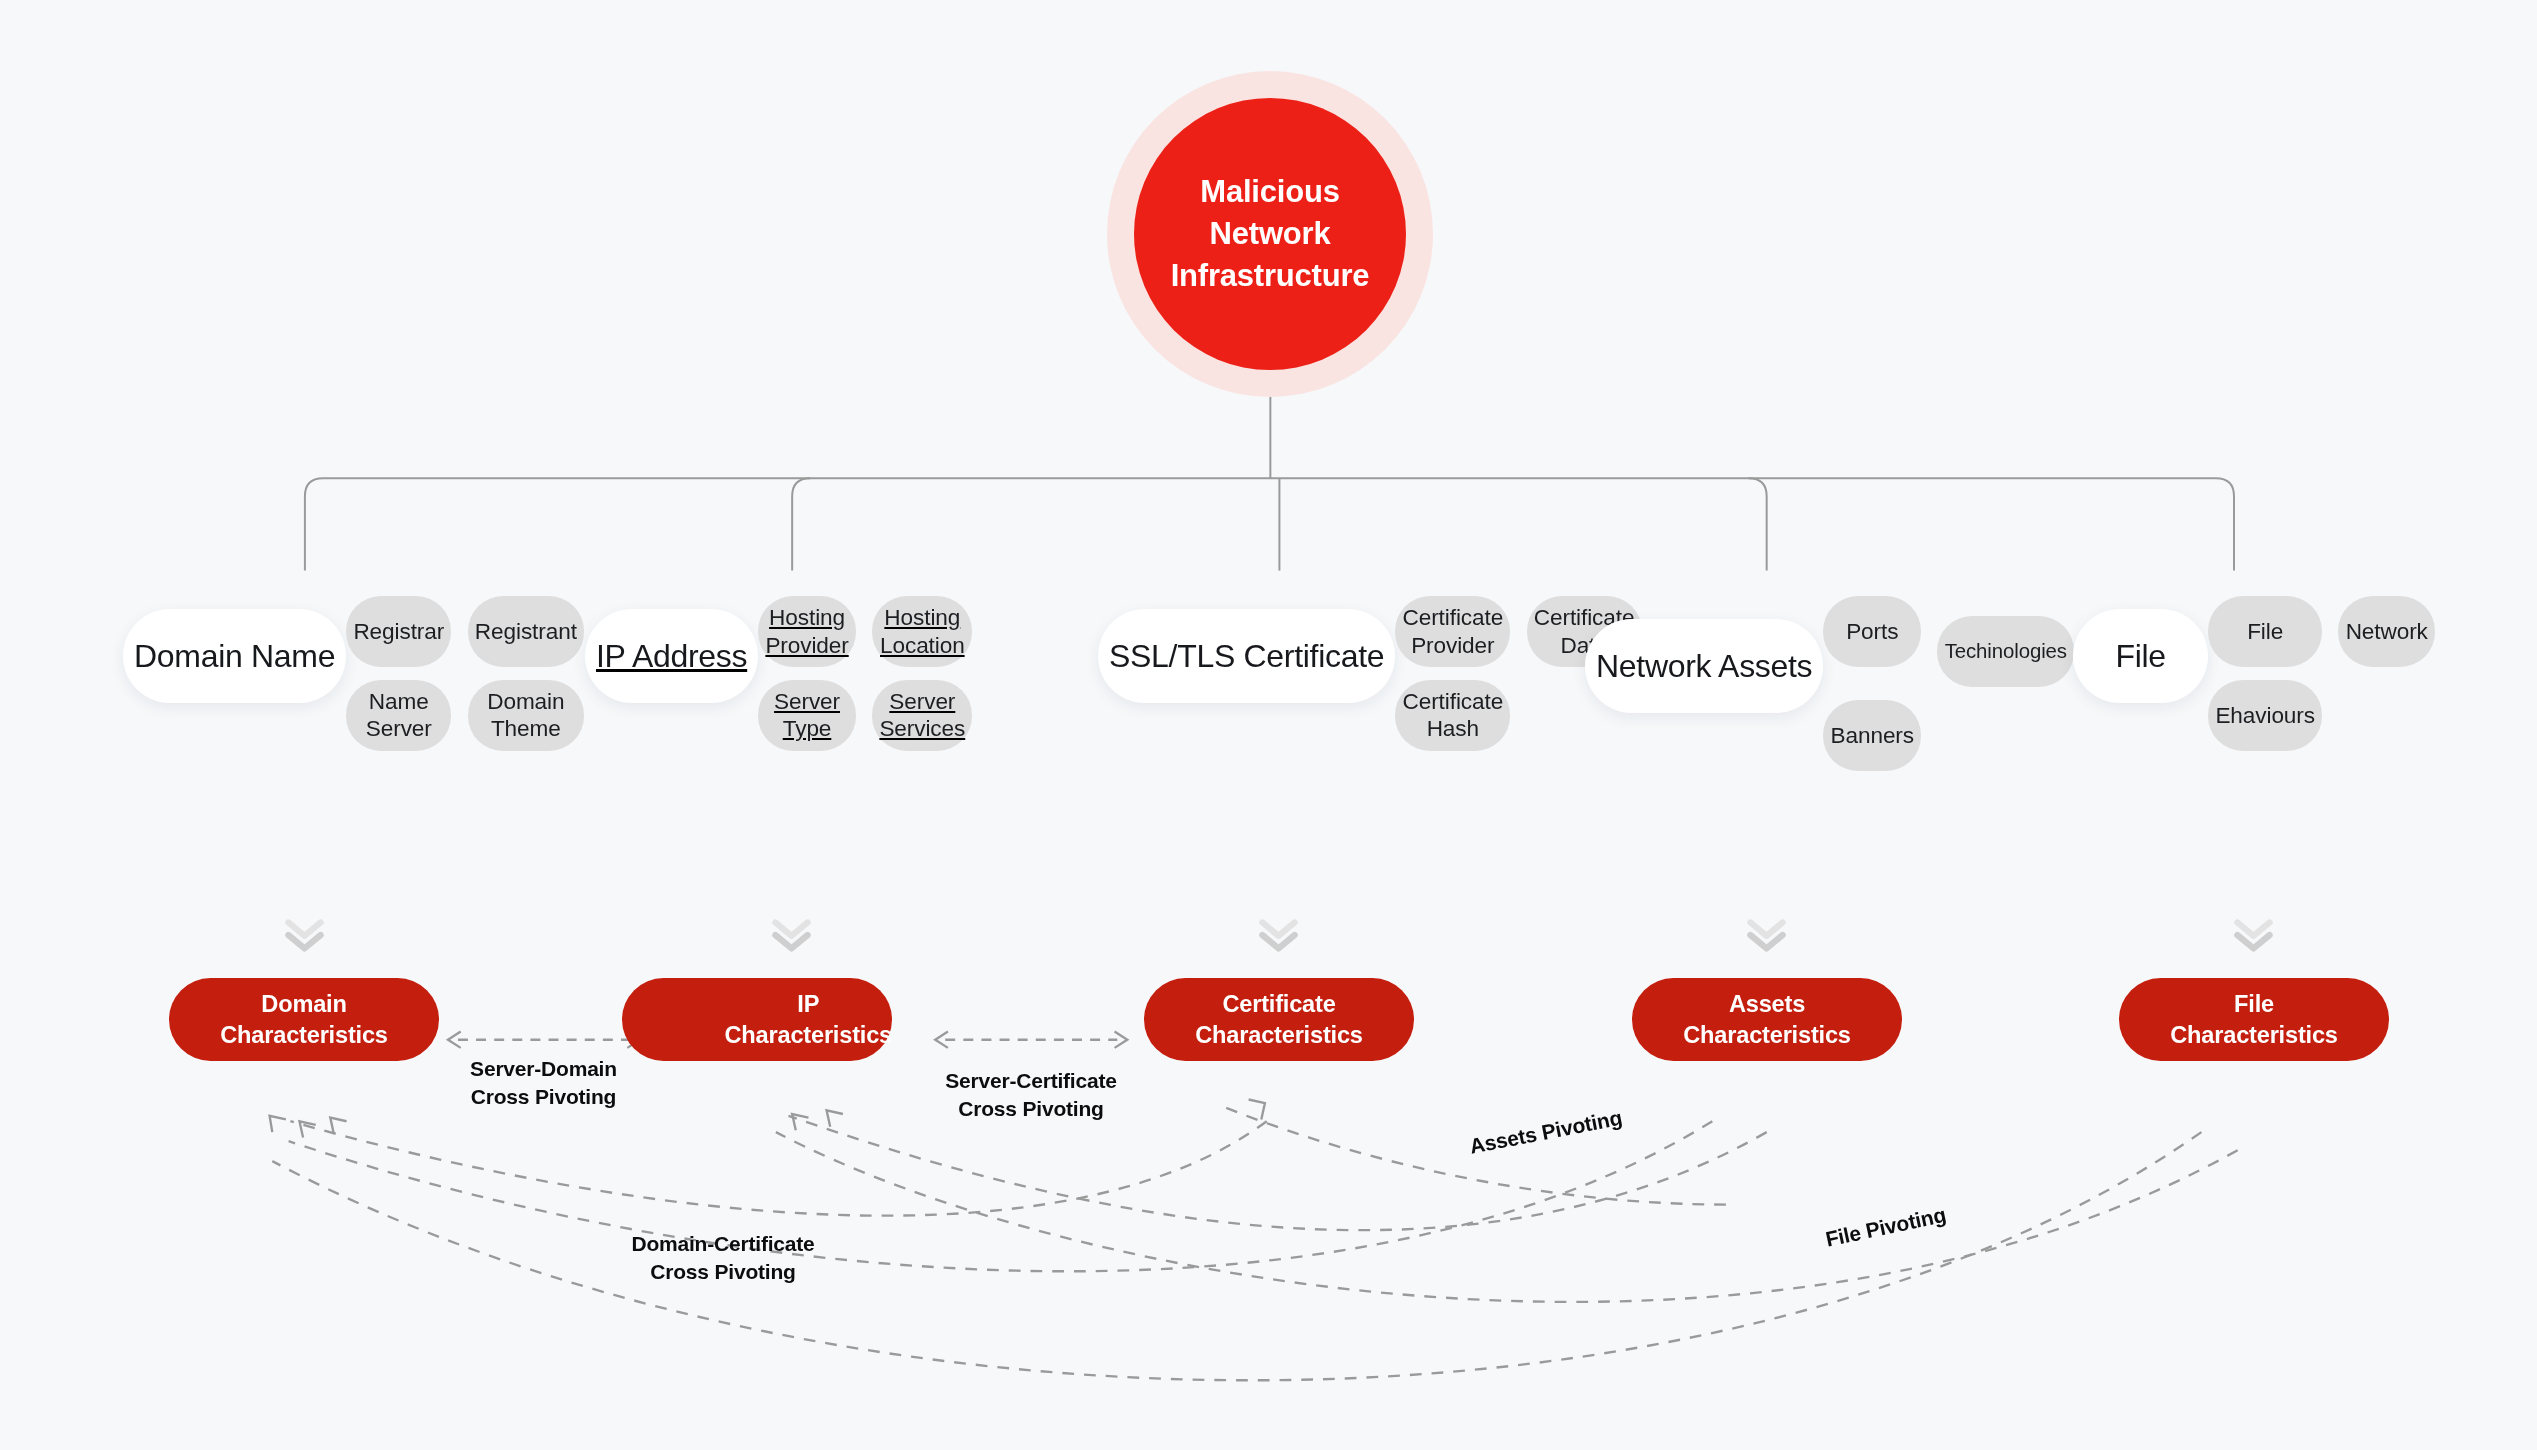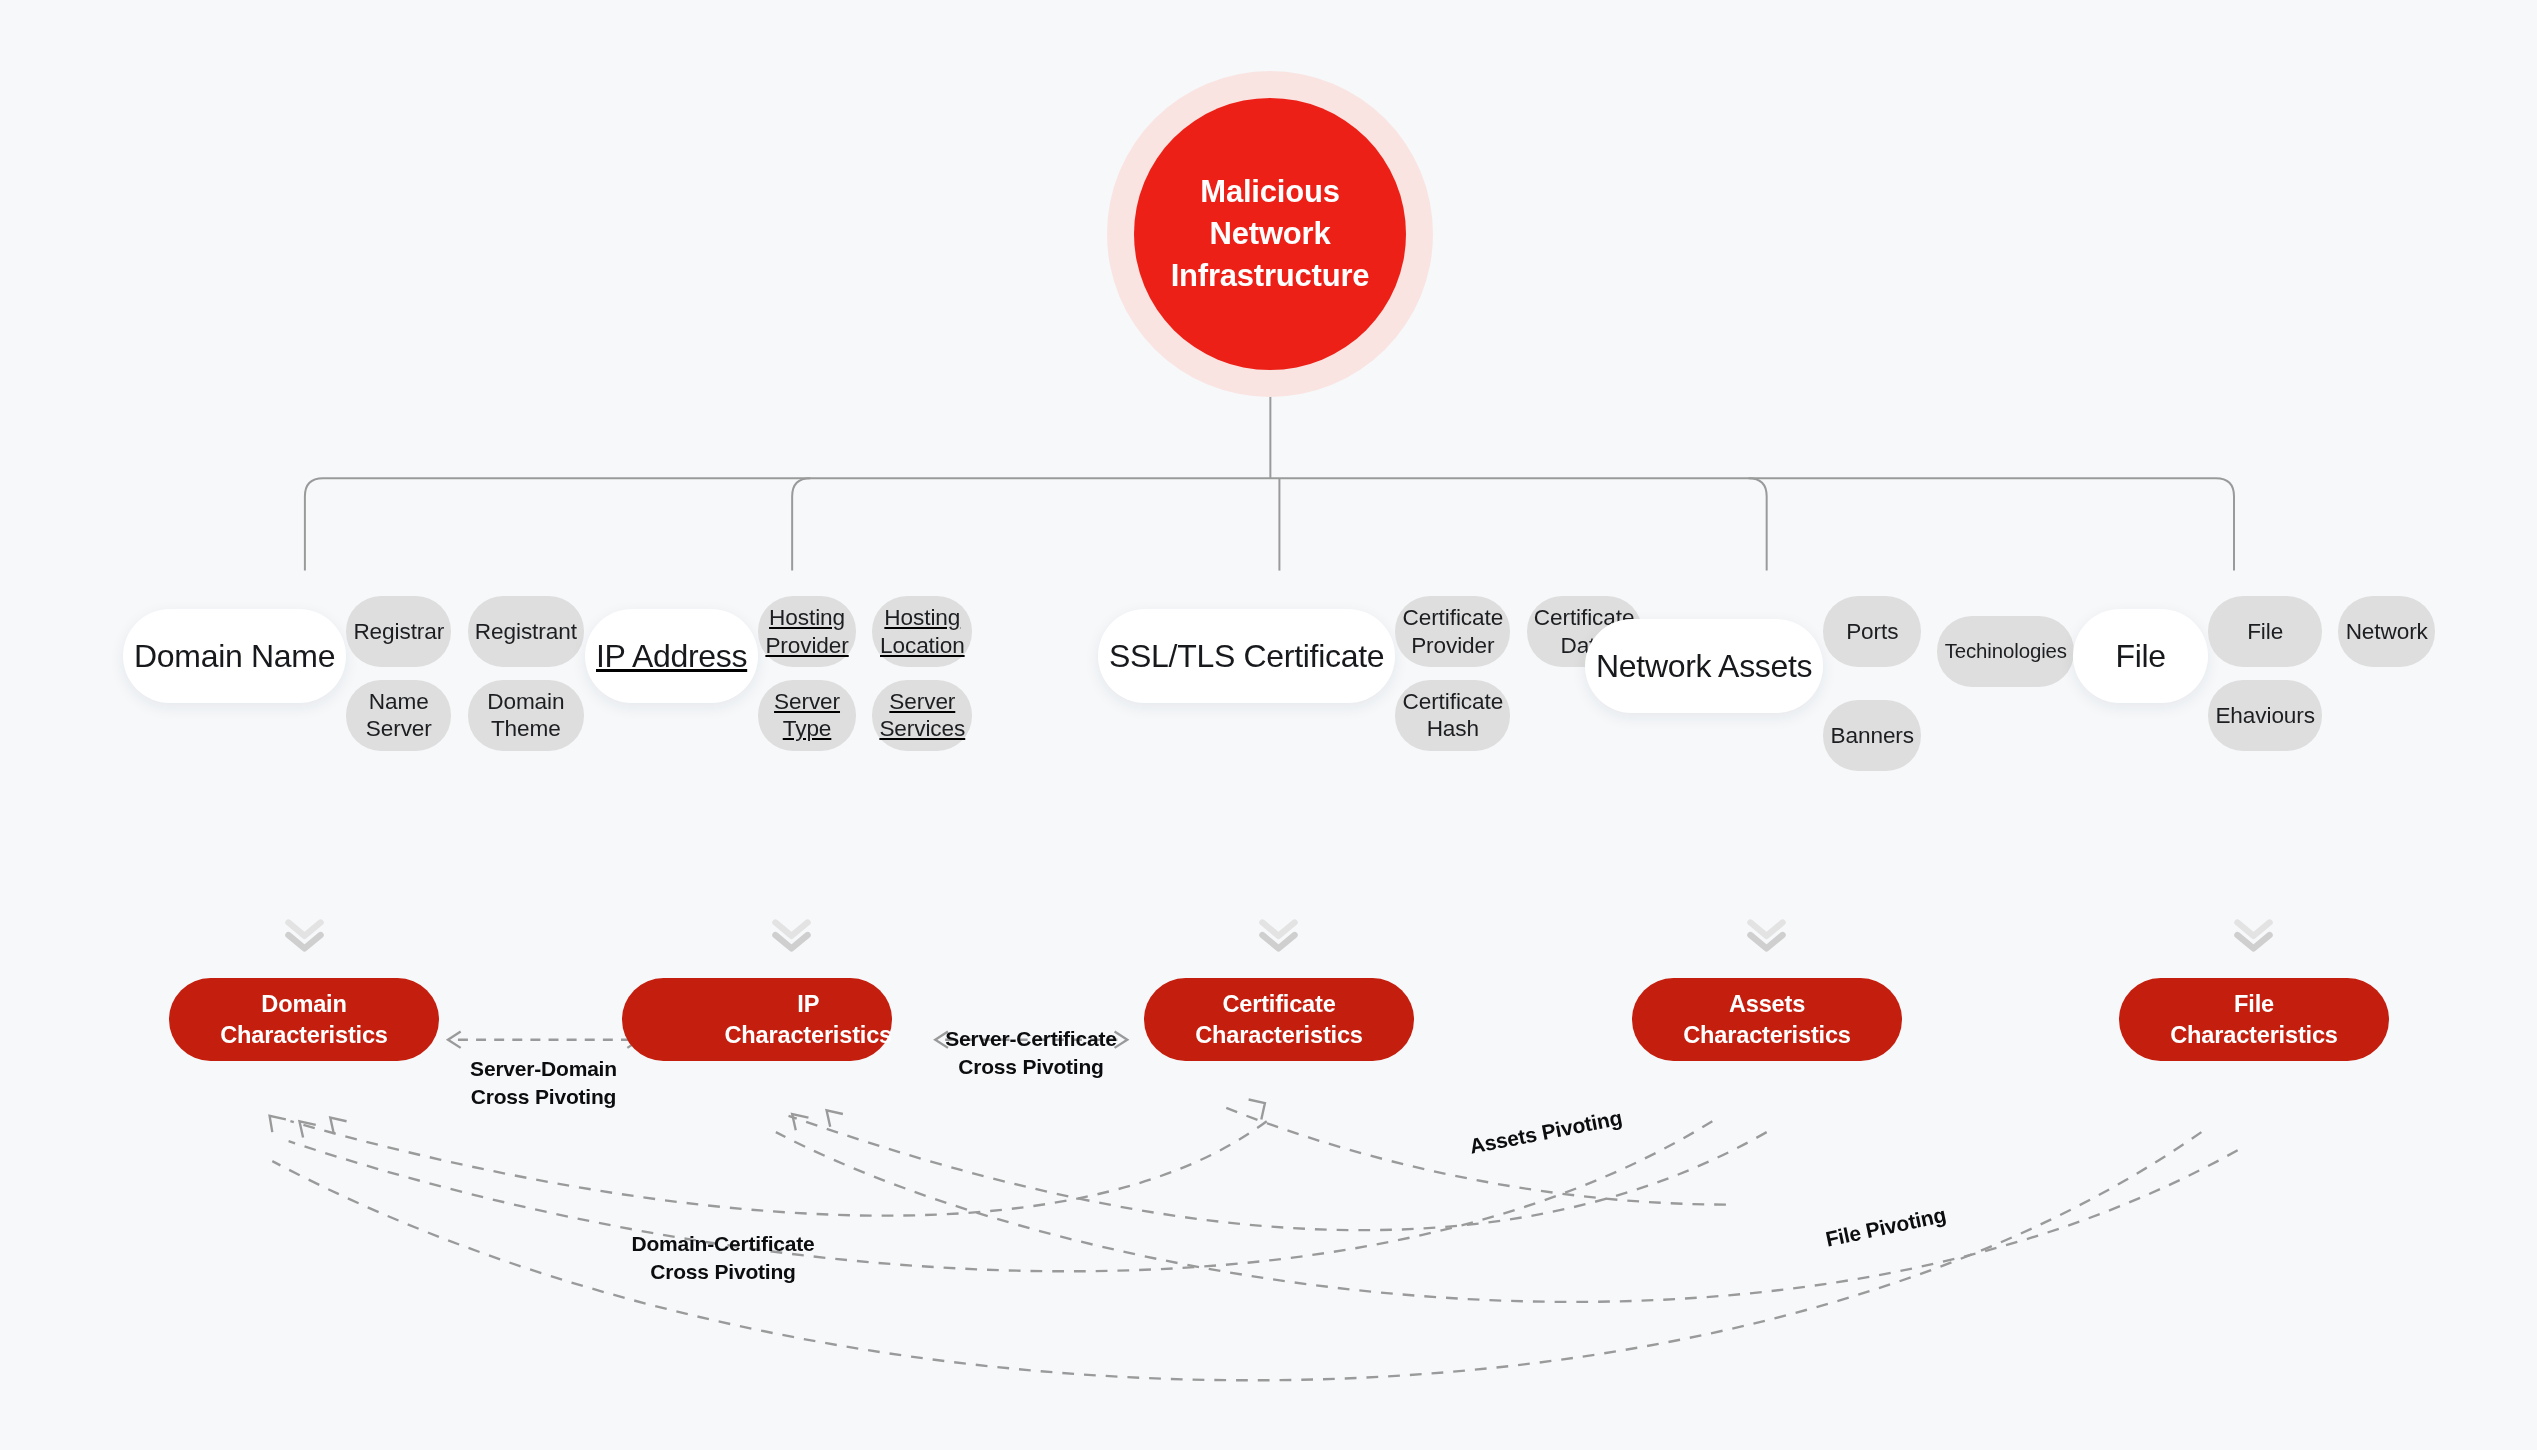--- a/index.html
+++ b/index.html
@@ -324,21 +324,21 @@
 Characteristics</span>
   </div>
   <div class="char-node" style="left:2119px; top:978px;">
     <span style="white-space:pre-line;">File
 Characteristics</span>
   </div>
 
   <div class="pivot-label" style="left:435px; top:1055px; width:217px;">Server-Domain
 Cross Pivoting</div>
 
-  <div class="pivot-label" style="left:918px; top:1025px; width:226px;">Server-Certificate
+  <div class="pivot-label" style="left:918px; top:1067px; width:226px;">Server-Certificate
 Cross Pivoting</div>
 
   <div class="pivot-label" style="left:610px; top:1230px; width:226px;">Domain-Certificate
 Cross Pivoting</div>
 
   <div class="rot-label" style="left:1470px; top:1135px; transform: rotate(-11deg); transform-origin: left center;">Assets Pivoting</div>
 
   <div class="rot-label" style="left:1826px; top:1228px; transform: rotate(-12deg); transform-origin: left center;">File Pivoting</div>
 
 </div>

